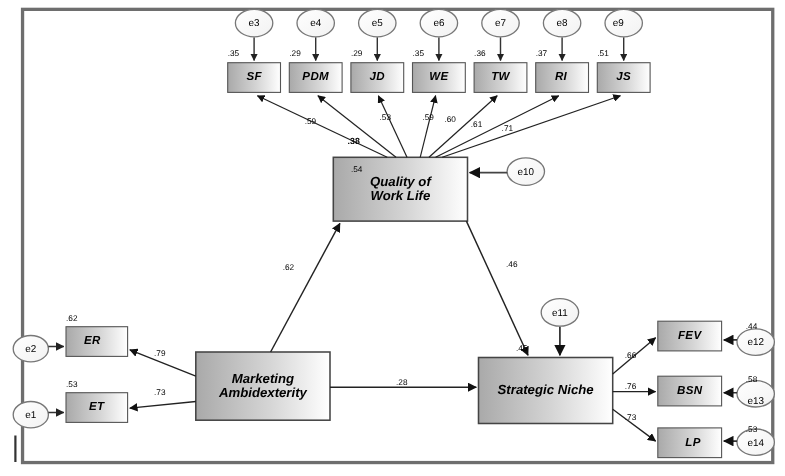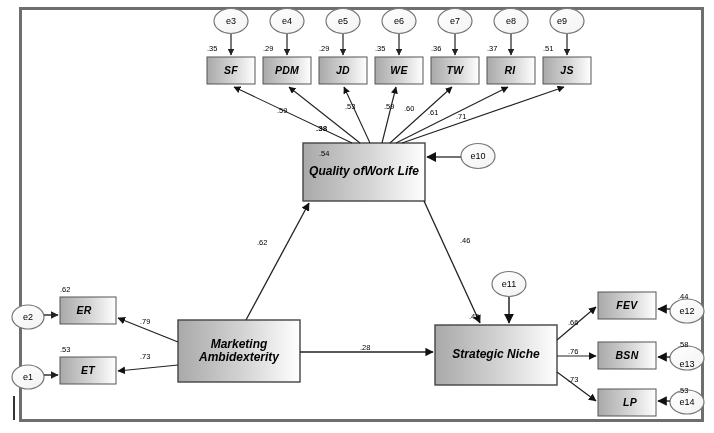--- a/index.html
+++ b/index.html
@@ -157,21 +157,21 @@
   <div class="coef" style="left:277px;top:106px;">.59</div>
   <div class="coef" style="left:319px;top:102px;margin-top:47px;">.54</div>
   <div class="coef" style="left:345px;top:102px;">.53</div>
   <div class="coef" style="left:384px;top:102px;">.59</div>
   <div class="coef" style="left:404px;top:104px;">.60</div>
   <div class="coef" style="left:428px;top:108px;">.61</div>
   <div class="coef" style="left:456px;top:112px;">.71</div>
 
   <div class="coef bold" style="left:316px;top:124px;">.38</div>
 
-  <div class="node-label lat-label" style="left:303px;top:143px;width:122px;height:58px;flex-direction:row;">
+  <div class="node-label lat-label" style="left:303px;top:143px;width:122px;height:58px;flex-direction:column;">
     <span>Quality of</span>
     <span>Work Life</span>
   </div>
   <div class="node-label lat-label" style="left:178px;top:320px;width:122px;height:62px;flex-direction:column;">
     <span>Marketing</span>
     <span>Ambidexterity</span>
   </div>
   <div class="node-label lat-label" style="left:435px;top:325px;width:122px;height:60px;">Strategic Niche</div>
 
   <div class="err-label" style="left:461px;top:144px;width:34px;height:24px;">e10</div>

